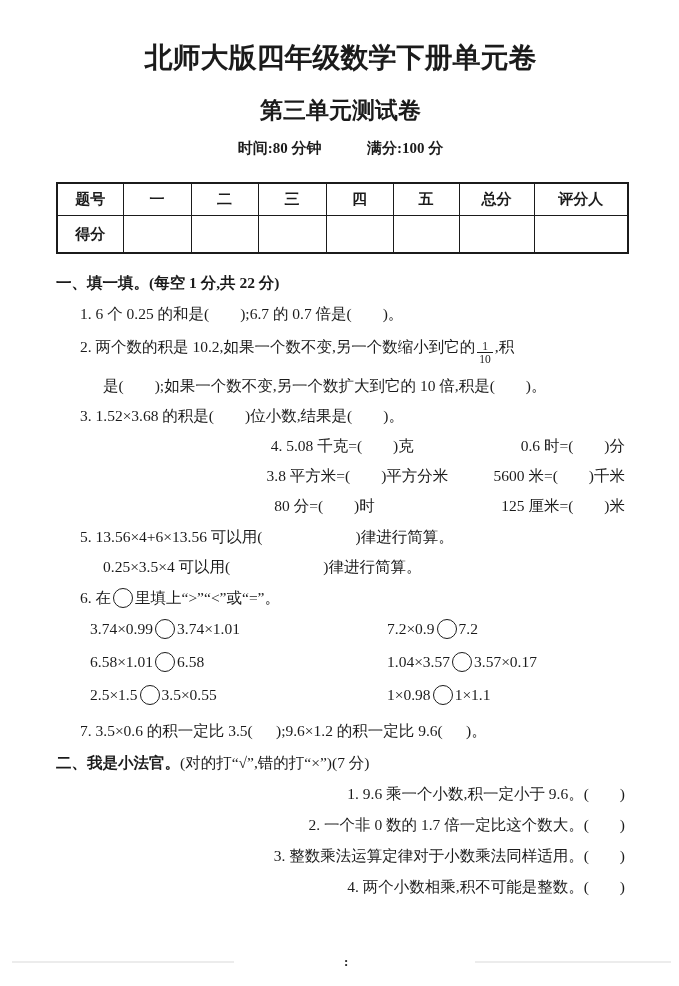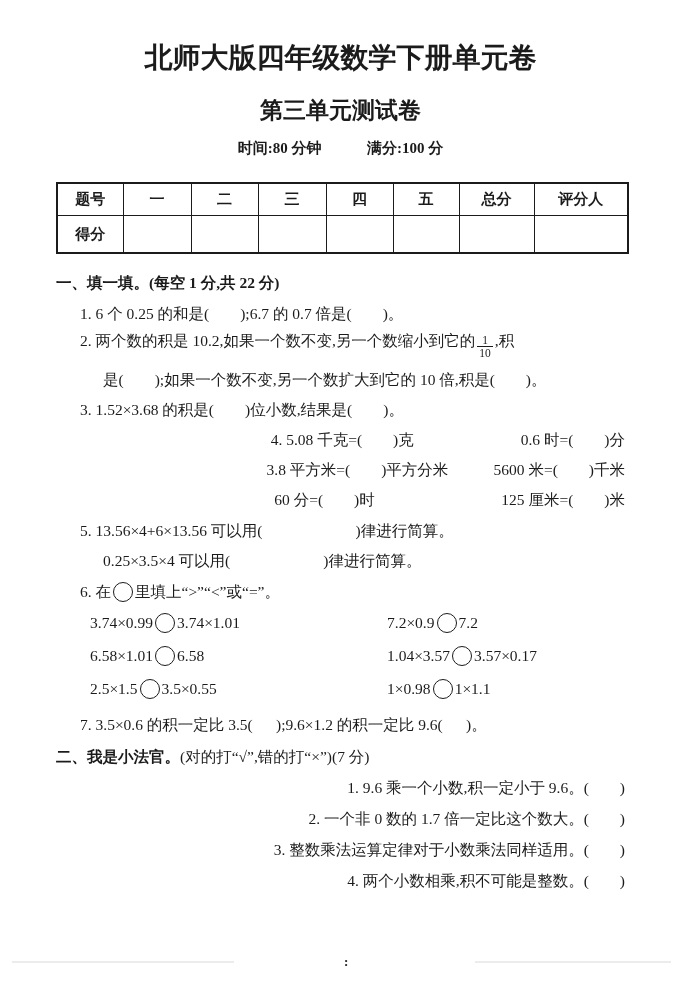--- a/index.html
+++ b/index.html
@@ -130,35 +130,35 @@
     </tr>
   </tbody>
     </table>
 
   <div class="body-text">
 
     <div class="sec-heading">一、填一填。(每空 1 分,共 22 分)</div>
 
     <div class="q">1. 6 个 0.25 的和是(        );6.7 的 0.7 倍是(        )。</div>
 
-    <div class="q" style="margin-top:6px"><span>2. 两个数的积是 10.2,如果一个数不变,另一个数缩小到它的</span><span class="frac"><span class="num">1</span><span class="den">10</span></span><span>,积</span></div>
+    <div class="q" style="margin-top:12px"><span>2. 两个数的积是 10.2,如果一个数不变,另一个数缩小到它的</span><span class="frac"><span class="num">1</span><span class="den">10</span></span><span>,积</span></div>
     <div class="q cont" style="margin-top:9px">是(        );如果一个数不变,另一个数扩大到它的 10 倍,积是(        )。</div>
 
     <div class="q" style="margin-top:9px">3. 1.52×3.68 的积是(        )位小数,结果是(        )。</div>
 
     <div class="q4-row">
       <span class="q4-left">4. 5.08 千克=(        )克</span>
       <span>0.6 时=(        )分</span>
     </div>
     <div class="q4-row">
       <span class="q4-left indent">3.8 平方米=(        )平方分米</span>
       <span>5600 米=(        )千米</span>
     </div>
     <div class="q4-row">
-      <span class="q4-left indent">60 分=(        )时</span>
+      <span class="q4-left indent">80 分=(        )时</span>
       <span>125 厘米=(        )米</span>
     </div>
 
     <div class="q">5. 13.56×4+6×13.56 可以用(                        )律进行简算。</div>
     <div class="q cont" style="margin-top:9px">0.25×3.5×4 可以用(                        )律进行简算。</div>
 
     <div class="q q6-heading"><span>6. 在</span><span class="circle"></span><span>里填上“&gt;”“&lt;”或“=”。</span></div>
 
     <div class="cmp-row">
       <span class="cmp-left"><span>3.74×0.99</span><span class="circle"></span><span>3.74×1.01</span></span>

